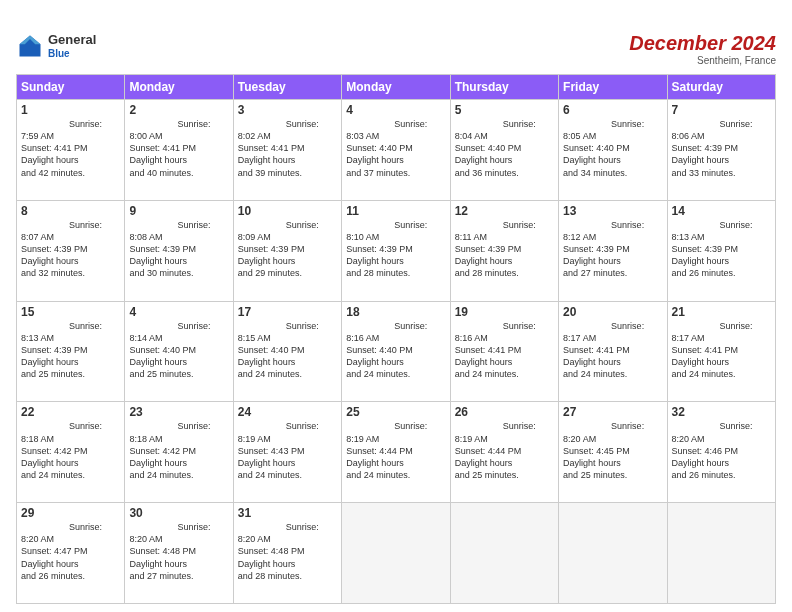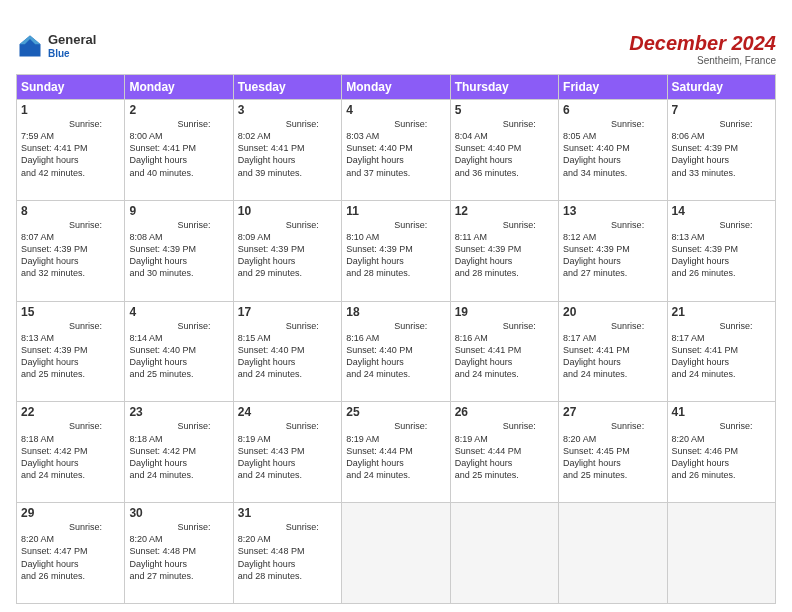--- a/index.html
+++ b/index.html
@@ -244,21 +244,21 @@
       </td>
           <td>
         <span class="day-number">26</span>
         <span class="cell-text">Sunrise: 8:19 AM<br>Sunset: 4:44 PM<br>Daylight hours<br>and 25 minutes.</span>
       </td>
           <td>
         <span class="day-number">27</span>
         <span class="cell-text">Sunrise: 8:20 AM<br>Sunset: 4:45 PM<br>Daylight hours<br>and 25 minutes.</span>
       </td>
           <td>
-        <span class="day-number">41</span>
+        <span class="day-number">32</span>
         <span class="cell-text">Sunrise: 8:20 AM<br>Sunset: 4:46 PM<br>Daylight hours<br>and 26 minutes.</span>
       </td>
         </tr>
         <tr>
           <td>
         <span class="day-number">29</span>
         <span class="cell-text">Sunrise: 8:20 AM<br>Sunset: 4:47 PM<br>Daylight hours<br>and 26 minutes.</span>
       </td>
           <td>
         <span class="day-number">30</span>

